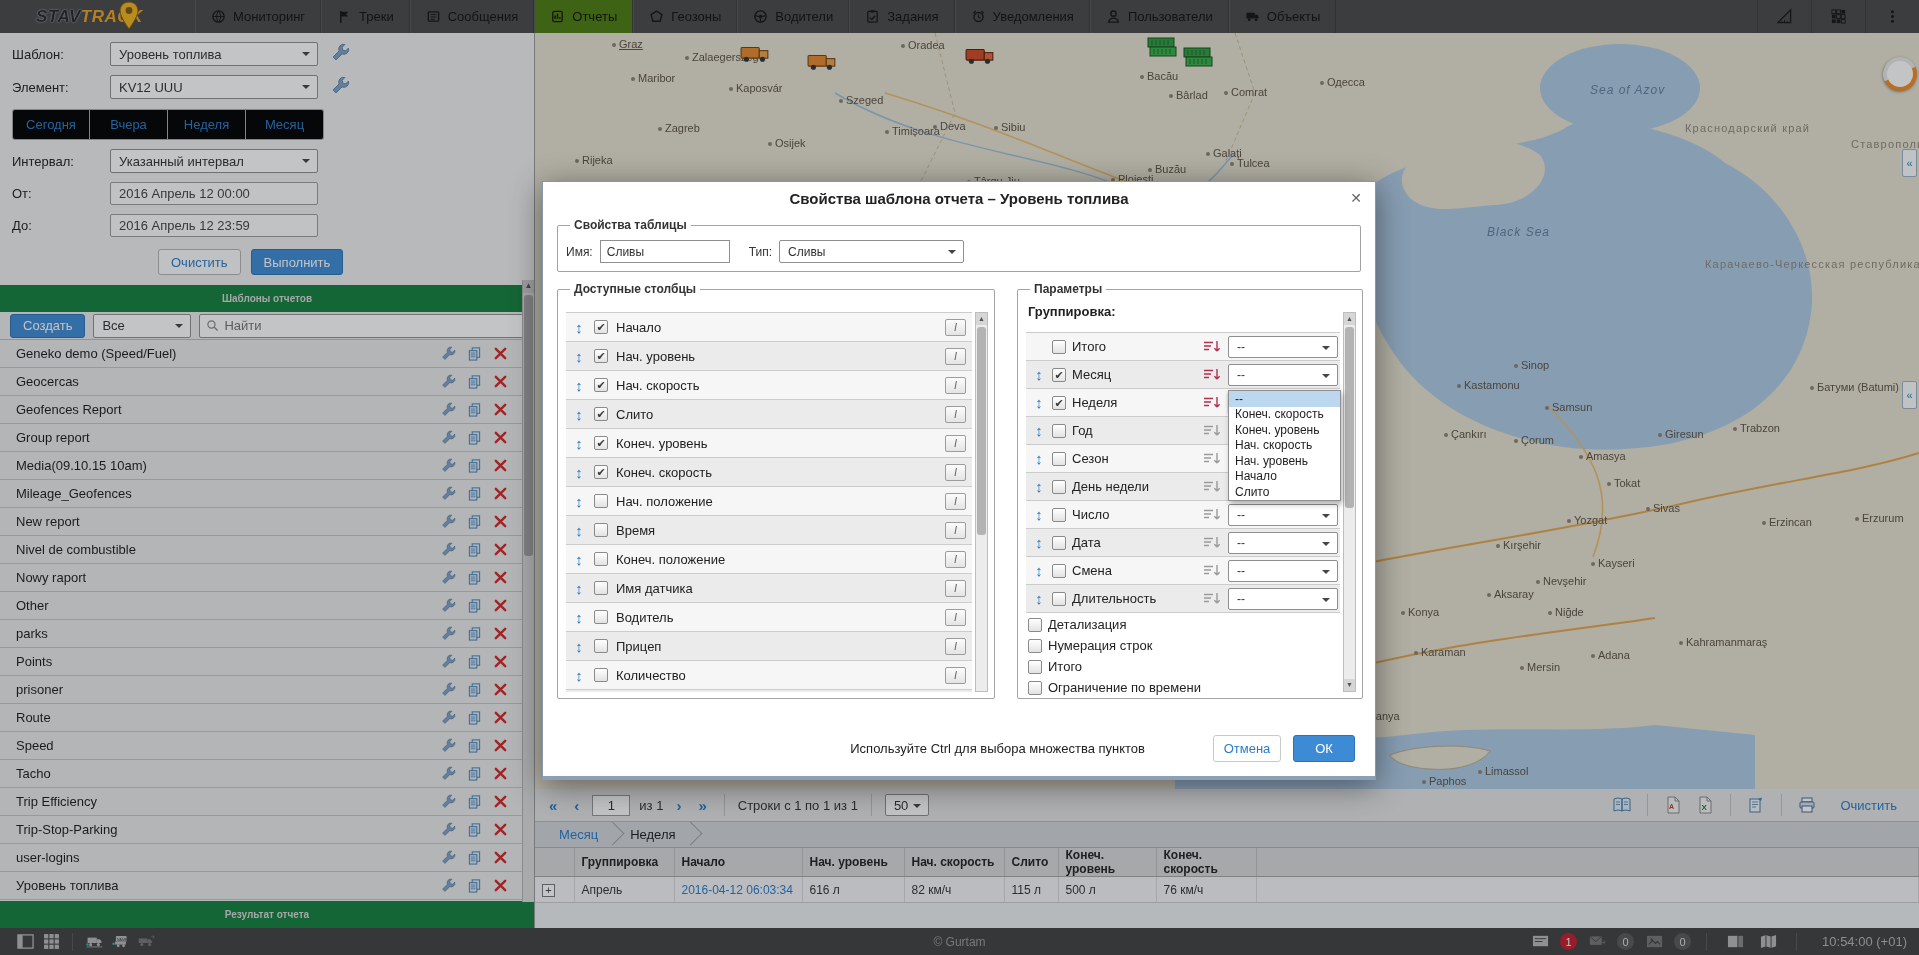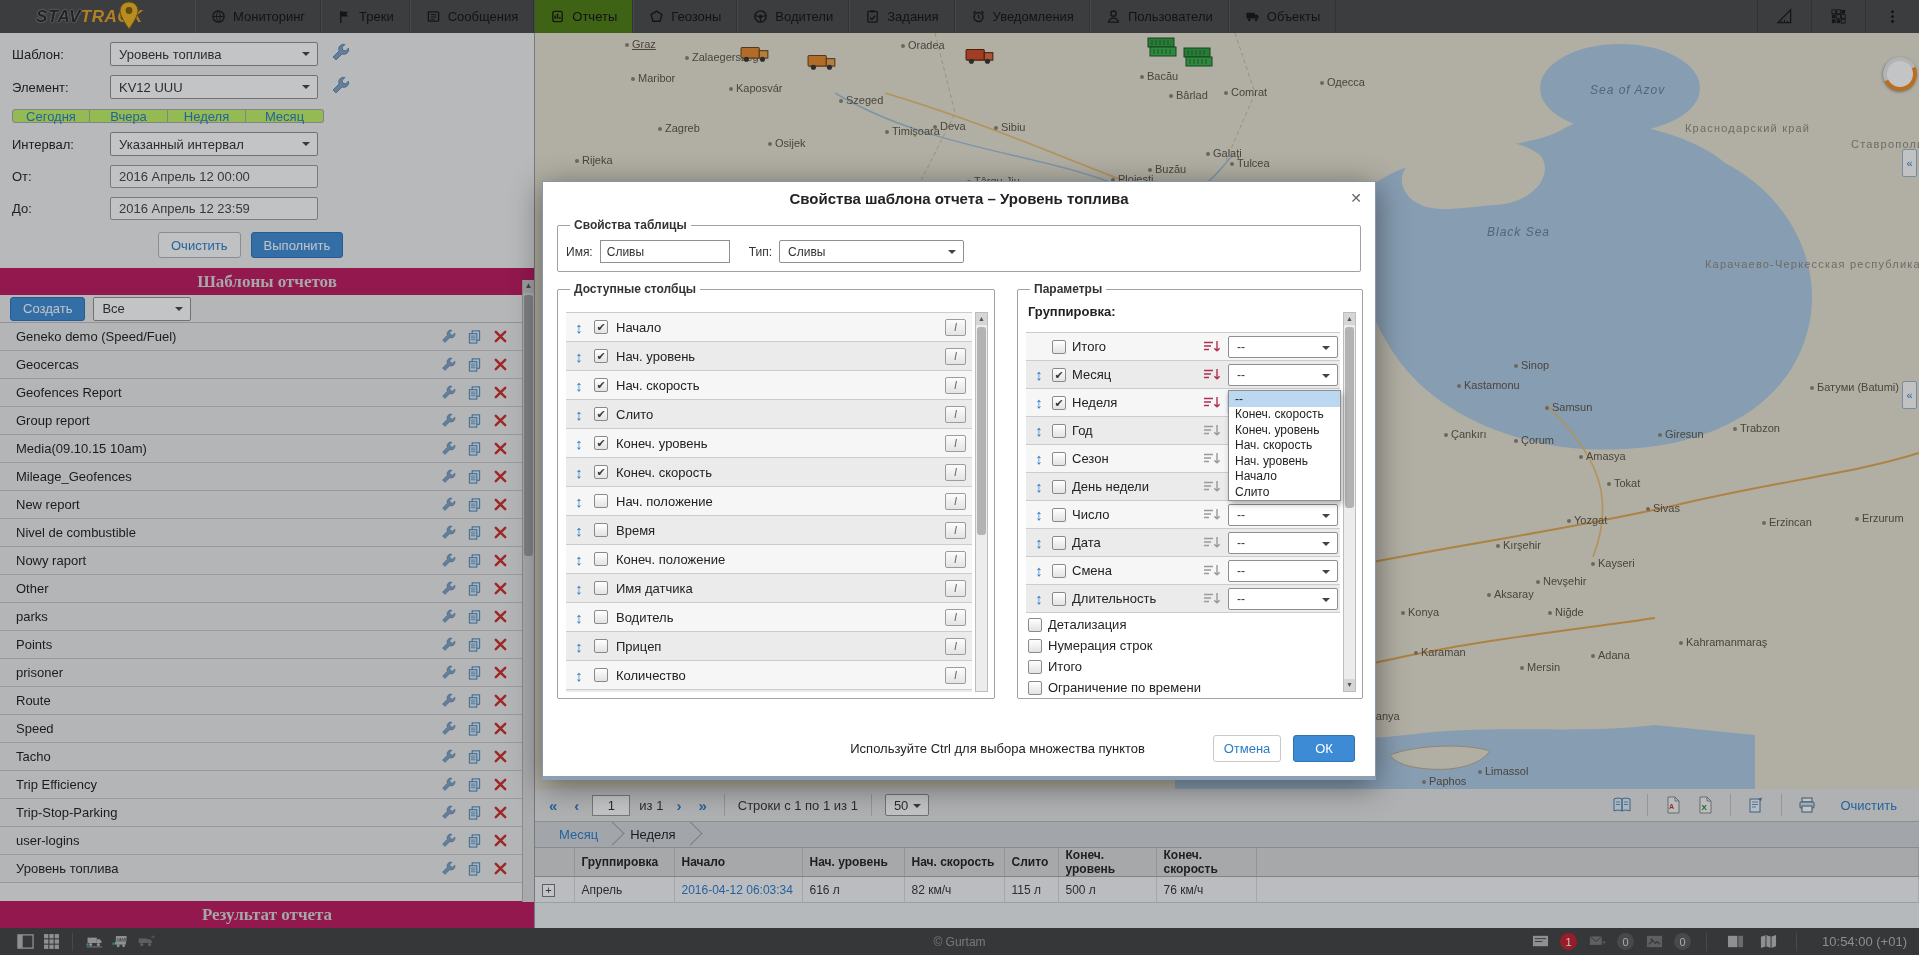--- a/index.html
+++ b/index.html
@@ -23,28 +23,28 @@
   
   .sidebar { position:absolute; left:0; top:33px; width:535px; height:895px; background:#f0f0f0; border-right:1px solid #9a9a9a; z-index:5; }
   .frow { display:flex; align-items:center; margin:9px 10px 0 12px; }
   .frow label { width:98px; font-size:13px; color:#222; }
   .selbox { position:relative; background:#fff; border:1px solid #8f8f8f; border-radius:2px; height:24px; display:flex; align-items:center; padding:0 20px 0 8px; font-size:13px; color:#333; cursor:pointer; }
   .selbox::after { content:""; position:absolute; right:7px; top:9px; border:4px solid transparent; border-top-color:#444; }
   .w208 { width:208px; }
   .wrenchbtn { width:24px; height:24px; margin-left:10px; border:none; background:transparent; cursor:pointer; color:#7da3c6; }
   .wrenchbtn svg { width:19px; height:19px; }
   .quickrow { display:flex; margin:10px 10px 0 12px; }
-  .qbtn { width:78px; height:14px; background:#bef264; border:1px solid #a9a9a9; border-left:none; color:#2a7cc9; font-size:13px; display:flex; align-items:center; justify-content:center; cursor:pointer; }
+  .qbtn { width:78px; height:31px; background:#000000; border:1px solid #a9a9a9; border-left:none; color:#2a7cc9; font-size:13px; display:flex; align-items:center; justify-content:center; cursor:pointer; }
   .qbtn:first-child { border-left:1px solid #a9a9a9; border-radius:3px 0 0 3px; }
   .qbtn:last-child { border-radius:0 3px 3px 0; }
   .tinput { width:208px; height:23px; background:#fcfcfc; border:1px solid #9b9b9b; border-radius:2px; font-size:13px; color:#444; padding:0 8px; font-family:"Liberation Sans",sans-serif; }
   .execrow { display:flex; gap:10px; margin:12px 0 10px 158px; }
   .btn-ghost { height:26px; padding:0 12px; background:#fbfbfb; border:1px solid #b5b5b5; border-radius:3px; color:#2a7cc9; font-size:13px; cursor:pointer; }
   .btn-blue { height:26px; padding:0 12px; background:#3d8bd4; border:1px solid #2f73b5; border-radius:3px; color:#fff; font-size:13px; cursor:pointer; }
-  .sechdr { height:27px; background:#be185d; color:#d8d8d8; font-size:17px; font-weight:bold; display:flex; align-items:center; justify-content:center;font-family:Liberation Serif, serif; }
+  .sechdr { height:27px; background:#15803d; color:#d8d8d8; font-size:10px; font-weight:bold; display:flex; align-items:center; justify-content:center; }
   .tctrl { height:28px; display:flex; align-items:center; gap:8px; padding:0 10px; background:#ededed; border-bottom:1px solid #bdbdbd; }
   .searchbox { flex:1; height:24px; background:#fff; border:1px solid #8f8f8f; border-radius:2px; display:flex; align-items:center; padding:0 6px; gap:5px; }
   .searchbox svg { width:13px; height:13px; color:#888; flex:none; }
   .searchbox input { border:none; outline:none; width:100%; font-size:13px; color:#333; font-family:"Liberation Sans",sans-serif; }
   .tmpl-list { height:591px; overflow:hidden; position:relative; }
   .tmpl-row { height:28px; display:flex; align-items:center; padding:0 26px 0 16px; font-size:13px; color:#1c1c1c; border-bottom:1px solid #c6c6c6; background:#ebebeb; cursor:pointer; }
   .tmpl-row .sp { flex:1; }
   .rowicons { display:flex; align-items:center; gap:11px; }
   .rowicons svg { width:15px; height:15px; cursor:pointer; }
   .resulthdr { position:absolute; left:0; bottom:0; width:100%; }
@@ -327,20 +327,27 @@
     <div class="execrow">
       <button class="btn-ghost">Очистить</button>
       <button class="btn-blue">Выполнить</button>
     </div>
     <div class="sechdr">Шаблоны отчетов</div>
     <div class="tctrl">
       <button class="btn-blue" style="height:24px">Создать</button>
       <div class="selbox" style="width:98px;height:24px">
           <span>Все</span>
         </div>
+      <div class="searchbox">
+        <svg viewBox="0 0 16 16">
+            <circle cx="6.7" cy="6.7" r="4.4" fill="none" stroke="currentColor" stroke-width="1.5"></circle>
+            <path d="m10.2 10.2 4 4" stroke="currentColor" stroke-width="1.6"></path>
+          </svg>
+        <input placeholder="Найти" style="">
+      </div>
     </div>
     <div class="tmpl-list" id="tmpl-list">
         <div class="tmpl-row">
           <span>Geneko demo (Speed/Fuel)</span>
           <span class="sp"></span>
           <span class="rowicons">
             <span style="display: flex;">
               <svg viewBox="0 0 16 16">
                 <path d="M14.7 4.3a4 4 0 0 1-5.4 4.9L4.2 14.3 1.7 11.8l5.1-5.1a4 4 0 0 1 4.9-5.4L9.4 3.6l.5 2.5 2.5.5z" fill="#7da3c6" stroke="#597e9e" stroke-width=".7"></path>
               </svg>
@@ -814,21 +821,21 @@
       <path d="M855 722 C 880 712 930 710 955 718 C 945 732 920 738 895 736 C 875 735 860 730 855 722 Z" fill="#e7e2d0" stroke="#b9ae90"></path>
       <path d="M300 60 C 400 120 520 120 600 160 C 660 180 680 140 700 120" fill="none" stroke="#9fc0d8" stroke-width="1.5"></path>
       <path d="M400 0 L 420 80 L 380 160 L 360 240" fill="none" stroke="#c9ba9b" stroke-width="1" stroke-dasharray="4 3"></path>
       <path d="M700 0 L 720 60 L 690 130" fill="none" stroke="#c9ba9b" stroke-width="1" stroke-dasharray="4 3"></path>
       <path d="M700 560 C 850 520 1000 505 1150 470 C 1250 447 1320 440 1384 420" fill="none" stroke="#e3a64d" stroke-width="2"></path>
       <path d="M760 650 C 900 610 1020 600 1120 585" fill="none" stroke="#e3a64d" stroke-width="2"></path>
       <path d="M1012 372 C 1060 420 1082 462 1058 524" fill="none" stroke="#e8bd6e" stroke-width="1.6"></path>
       <path d="M350 60 C 450 90 520 122 600 152" fill="none" stroke="#e8bd6e" stroke-width="1.6"></path>
     </svg>
     <div id="map-labels">
-        <div class="mlabel city" style="left: 90px; top: 5px; text-decoration: underline;"><span class="dot"></span><span>Graz</span></div>
+        <div class="mlabel city" style="left: 77px; top: 5px; text-decoration: underline;"><span class="dot"></span><span>Graz</span></div>
         <div class="mlabel city" style="left: 150px; top: 18px;"><span class="dot"></span><span>Zalaegerszeg</span></div>
         <div class="mlabel city" style="left: 96px; top: 39px;"><span class="dot"></span><span>Maribor</span></div>
         <div class="mlabel city" style="left: 194px; top: 49px;"><span class="dot"></span><span>Kaposvár</span></div>
         <div class="mlabel city" style="left: 123px; top: 89px;"><span class="dot"></span><span>Zagreb</span></div>
         <div class="mlabel city" style="left: 40px; top: 121px;"><span class="dot"></span><span>Rijeka</span></div>
         <div class="mlabel city" style="left: 233px; top: 104px;"><span class="dot"></span><span>Osijek</span></div>
         <div class="mlabel city" style="left: 304px; top: 61px;"><span class="dot"></span><span>Szeged</span></div>
         <div class="mlabel city" style="left: 366px; top: 6px;"><span class="dot"></span><span>Oradea</span></div>
         <div class="mlabel city" style="left: 350px; top: 92px;"><span class="dot"></span><span>Timișoara</span></div>
         <div class="mlabel city" style="left: 398px; top: 87px;"><span class="dot"></span><span>Deva</span></div>

